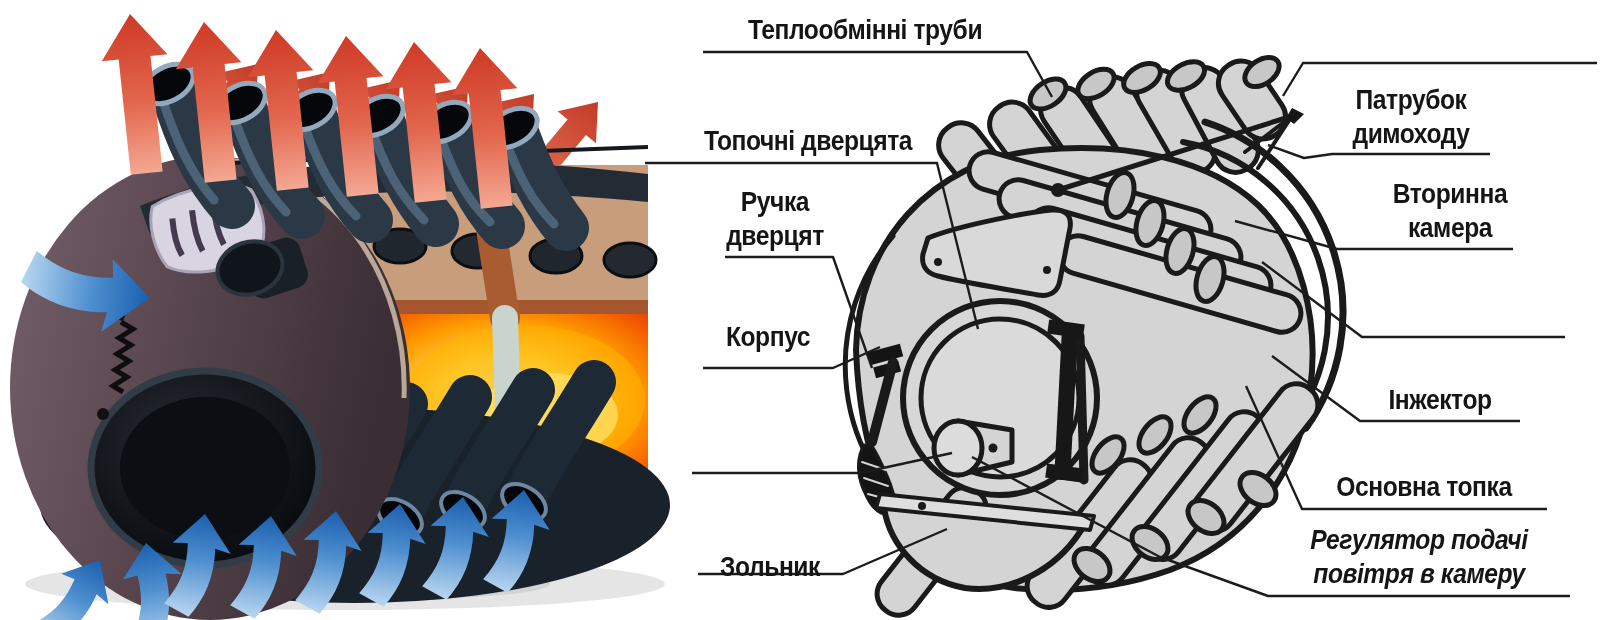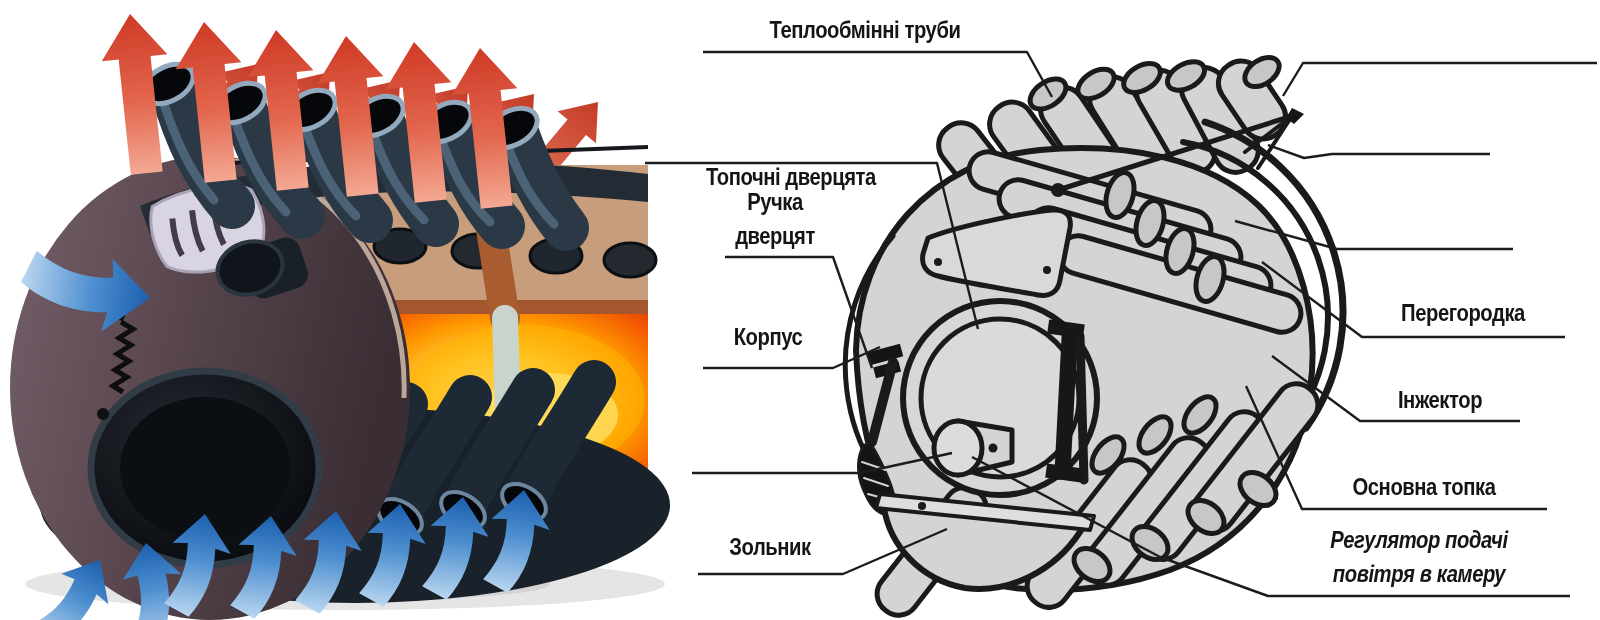--- a/index.html
+++ b/index.html
@@ -1,27 +1,27 @@
 <!DOCTYPE html>
 <html><head>
 <meta charset="utf-8">
 <style>
   html,body{margin:0;padding:0;background:#ffffff;}
   #canvas{position:relative;width:1600px;height:620px;background:#ffffff;overflow:hidden;
           font-family:"Liberation Sans","DejaVu Sans",sans-serif;}
   #art{position:absolute;left:0;top:0;}
-  .lbl{position:absolute;color:#151515;font-weight:bold;font-size:23px;line-height:34px;
+  .lbl{position:absolute;color:#151515;font-weight:bold;font-size:28px;line-height:34px;
        text-align:center;white-space:nowrap;}
   .lbl span{display:block;transform:scaleX(.88);transform-origin:50% 50%;letter-spacing:-.5px;}
   .l1 {left:665px; top:13px;  width:400px;}
-  .l2 {left:641px; top:124px; width:300px;margin-top:36px;}
+  .l2 {left:658px; top:124px; width:300px;}
   .l3 {left:665px; top:185px; width:220px;}
   .l4 {left:668px; top:320px; width:200px;}
   .l5 {left:671px; top:426px; width:200px;}
-  .l6 {left:670px; top:530px; width:200px;}
+  .l6 {left:670px; top:550px; width:200px;}
   .l7 {left:1300px;top:25px;  width:300px;}
   .l8 {left:1311px;top:83px;  width:200px;}
   .l9 {left:1350px;top:177px; width:200px;}
   .l10{left:1363px;top:296px; width:200px;}
   .l11{left:1340px;top:383px; width:200px;}
   .l12{left:1289px;top:470px; width:270px;}
   .l13{left:1259px;top:523px; width:320px;font-style:italic;}
 </style>
 </head>
 <body>
@@ -317,22 +317,27 @@
 <div class="lbl l3">
       <span>Ручка</span>
       <span>дверцят</span>
     </div>
 <div class="lbl l4">
       <span>Корпус</span>
     </div>
 <div class="lbl l6">
       <span>Зольник</span>
     </div>
-<div class="lbl l10">
-      <span>Перегородка</span>
+<div class="lbl l8">
+      <span>Патрубок</span>
+      <span>димоходу</span>
+    </div>
+<div class="lbl l9">
+      <span>Вторинна</span>
+      <span>камера</span>
     </div>
 <div class="lbl l12">
       <span>Основна топка</span>
     </div>
 <div class="lbl l11">
       <span>Інжектор</span>
     </div>
 <div class="lbl l13">
       <span>Регулятор подачі</span>
       <span>повітря в камеру</span>

